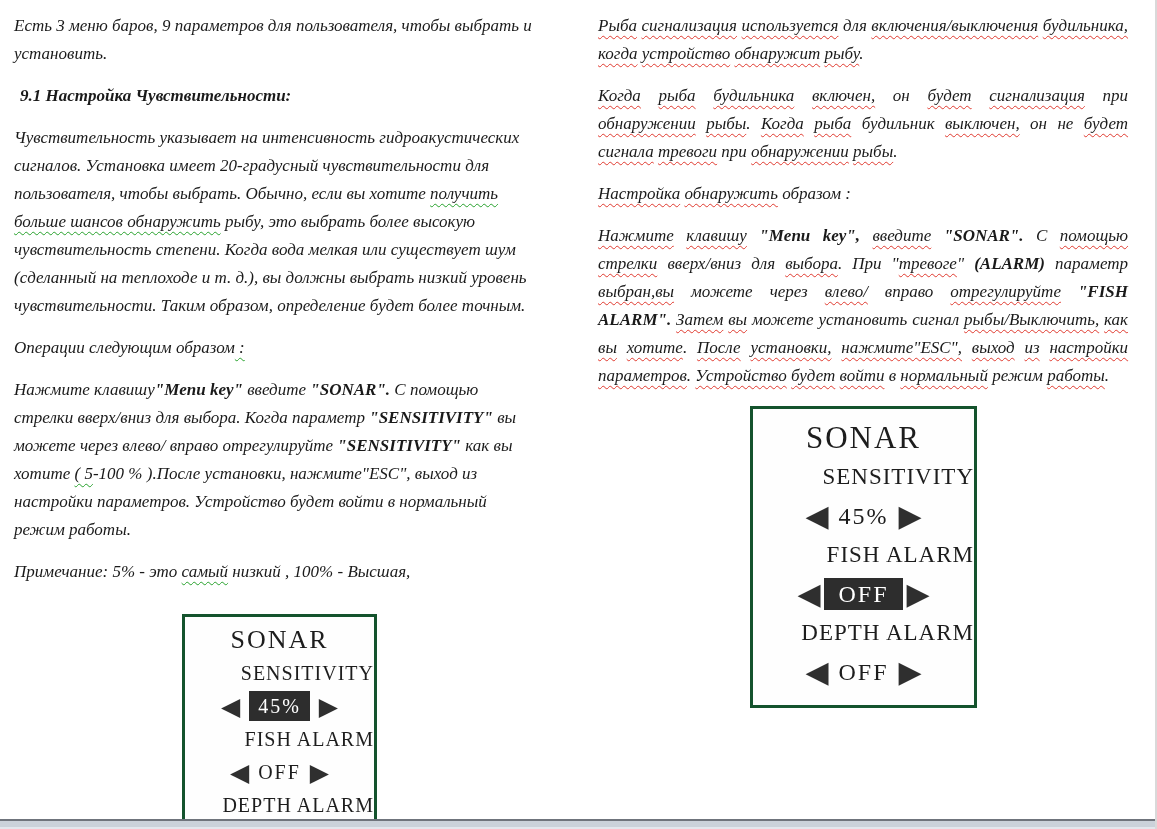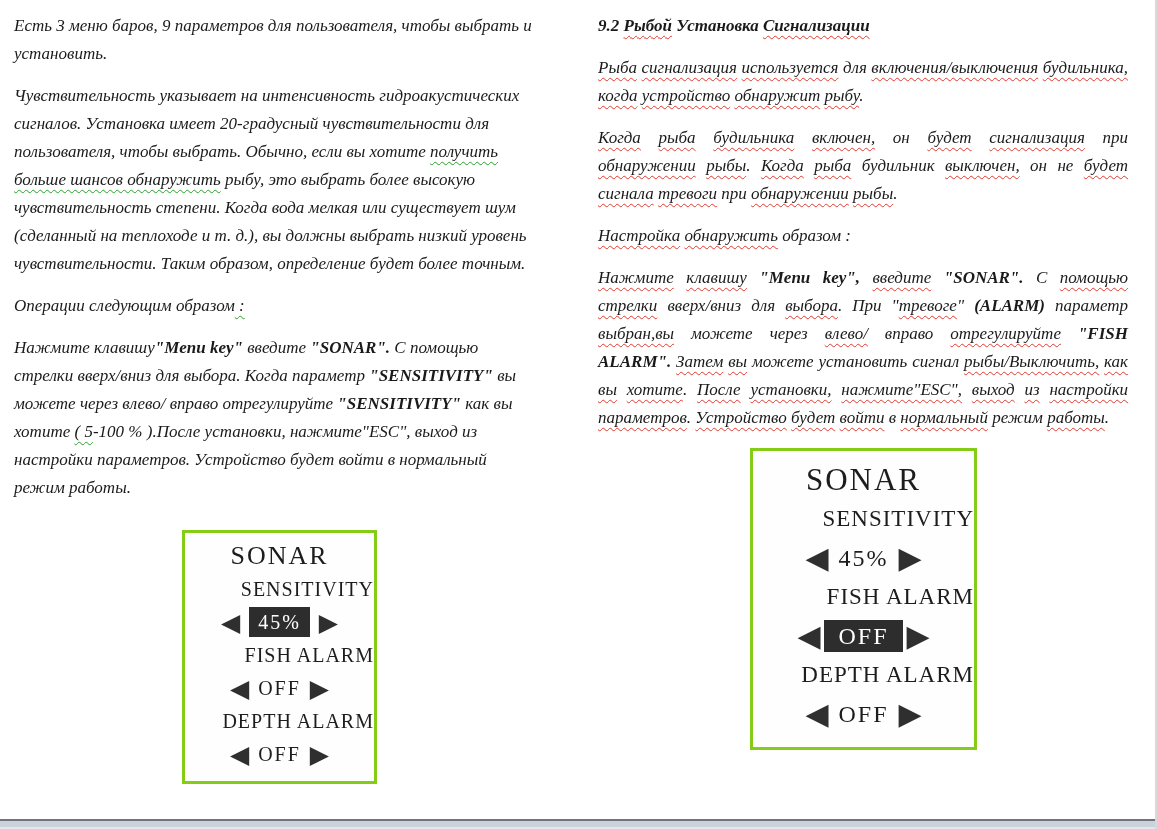--- a/index.html
+++ b/index.html
@@ -15,21 +15,21 @@
   .col.right{width:530px;}
   p{margin:0 0 14px 0;font-style:italic;}
   .heading{font-weight:bold;}
   .heading.indent{margin-left:6px;}
   .j{text-align:justify;}
   .b{font-weight:bold;}
   .sq-red{text-decoration:underline wavy #e03a2f;text-decoration-thickness:1px;text-underline-offset:4px;text-decoration-skip-ink:none;}
   .sq-green{text-decoration:underline wavy #27a12c;text-decoration-thickness:1px;text-underline-offset:4px;text-decoration-skip-ink:none;}
 
   
-  .dg{border:3px solid #84cc16;background:#fefefe;text-align:center;color:#1d1d1d;box-sizing:border-box;}
+  .dg{border:3px solid #14532d;background:#fefefe;text-align:center;color:#1d1d1d;box-sizing:border-box;}
   .dg .dtitle{letter-spacing:2px;}
   .dg .dlabel{letter-spacing:1px;white-space:nowrap;text-align:right;}
   .dg .dvalrow{display:flex;justify-content:center;align-items:center;}
   .dg .arrow{line-height:1;color:#2f2f2f;}
   .dg .dval{letter-spacing:2px;}
   .dg .dval.hl{background:#2d2d2d;color:#ffffff;}
 
   .dg-left{width:195px;margin:28px 0 0 168px;padding:5px 0 9px;}
   .dg-left .dtitle{font-size:26px;line-height:36px;}
   .dg-left .dlabel{font-size:20px;line-height:30px;}
@@ -51,23 +51,25 @@
     background:linear-gradient(#6f747c 0,#6f747c 2px,#cbd2da 2px,#cbd2da 8px,#e3e7ed 8px,#e3e7ed 10px);
   }
   .right-edge{position:absolute;top:0;right:0;width:2px;height:829px;background:#d9d9d9;}
 </style>
 </head>
 <body>
 
 <div class="page">
   <div class="col left" id="col-left">
       <p class="para"><span>Есть 3 меню баров, 9 параметров для пользователя, чтобы выбрать и установить.</span></p>
+      <p class="heading indent"><span class="b">9.1 Настройка Чувствительности:</span></p>
       <p class="para"><span>Чувствительность указывает на интенсивность гидроакустических сигналов. Установка имеет 20-градусный чувствительности для пользователя, чтобы выбрать. Обычно, если вы хотите </span><span class="sq-green">получить больше шансов обнаружить</span><span> рыбу, это выбрать более высокую чувствительность степени. Когда вода мелкая или существует шум (сделанный на теплоходе и т. д.), вы должны выбрать низкий уровень чувствительности. Таким образом, определение будет более точным.</span></p>
       <p class="para"><span>Операции следующим образом</span><span class="sq-green"> :</span></p>
       <p class="para"><span>Нажмите клавишу</span><span class="b">"Menu key"</span><span>  введите </span><span class="b">"SONAR".</span><span>  С помощью стрелки вверх/вниз для выбора. Когда параметр </span><span class="b">"SENSITIVITY"</span><span> вы можете через влево/ вправо отрегулируйте </span><span class="b">"SENSITIVITY"</span><span> как вы хотите </span><span class="sq-green">( 5</span><span>-100 % ).После установки, нажмите"ESC", выход из настройки параметров. Устройство будет войти в нормальный режим работы.</span></p>
+      <p class="para"><span>Примечание: 5% - это </span><span class="sq-green">самый</span><span> низкий , 100% - Высшая,</span></p>
       <div class="dg dg-left">
         <div class="dtitle">SONAR</div>
         <div class="dlabel">SENSITIVITY</div>
         <div class="dvalrow">
           <span class="arrow">◀</span>
           <span class="dval hl">45%</span>
           <span class="arrow">▶</span>
         </div>
         <div class="dlabel">FISH ALARM</div>
         <div class="dvalrow">
@@ -77,21 +79,20 @@
         </div>
         <div class="dlabel">DEPTH ALARM</div>
         <div class="dvalrow">
           <span class="arrow">◀</span>
           <span class="dval">OFF</span>
           <span class="arrow">▶</span>
         </div>
       </div>
     </div>
   <div class="col right" id="col-right">
-      <p class="heading"><span class="b">9.2 </span><span class="b sq-red">Рыбой</span><span class="b"> Установка </span><span class="b sq-red">Сигнализации</span></p>
       <p class="para j"><span class="sq-red">Рыба</span><span> </span><span class="sq-red">сигнализация</span><span> </span><span class="sq-red">используется</span><span> для </span><span class="sq-red">включения/выключения</span><span> </span><span class="sq-red">будильника,</span><span> </span><span class="sq-red">когда</span><span> </span><span class="sq-red">устройство</span><span> </span><span class="sq-red">обнаружит</span><span> </span><span class="sq-red">рыбу</span><span>.</span></p>
       <p class="para j"><span class="sq-red">Когда</span><span> </span><span class="sq-red">рыба</span><span> </span><span class="sq-red">будильника</span><span> </span><span class="sq-red">включен,</span><span> он </span><span class="sq-red">будет</span><span> </span><span class="sq-red">сигнализация</span><span> при </span><span class="sq-red">обнаружении</span><span> </span><span class="sq-red">рыбы</span><span>. </span><span class="sq-red">Когда</span><span> </span><span class="sq-red">рыба</span><span> будильник </span><span class="sq-red">выключен,</span><span> он не </span><span class="sq-red">будет</span><span> </span><span class="sq-red">сигнала</span><span> </span><span class="sq-red">тревоги</span><span> при </span><span class="sq-red">обнаружении</span><span> </span><span class="sq-red">рыбы</span><span>.</span></p>
       <p class="para"><span class="sq-red">Настройка</span><span> </span><span class="sq-red">обнаружить</span><span> образом :</span></p>
       <p class="para j"><span class="sq-red">Нажмите</span><span> </span><span class="sq-red">клавишу</span><span> </span><span class="b">"Menu key",</span><span> </span><span class="sq-red">введите</span><span> </span><span class="b">"SONAR".</span><span>  С </span><span class="sq-red">помощью</span><span> </span><span class="sq-red">стрелки</span><span> вверх/вниз для </span><span class="sq-red">выбора</span><span>. При "</span><span class="sq-red">тревоге</span><span>" </span><span class="b">(ALARM)</span><span> параметр </span><span class="sq-red">выбран,вы</span><span> можете через </span><span class="sq-red">влево/</span><span> вправо </span><span class="sq-red">отрегулируйте</span><span> </span><span class="b">"FISH ALARM".</span><span> </span><span class="sq-red">Затем</span><span> </span><span class="sq-red">вы</span><span> можете установить сигнал </span><span class="sq-red">рыбы/Выключить,</span><span> </span><span class="sq-red">как</span><span> </span><span class="sq-red">вы</span><span> </span><span class="sq-red">хотите</span><span>. </span><span class="sq-red">После</span><span> </span><span class="sq-red">установки,</span><span> </span><span class="sq-red">нажмите"ESC",</span><span> </span><span class="sq-red">выход</span><span> </span><span class="sq-red">из</span><span> </span><span class="sq-red">настройки</span><span> </span><span class="sq-red">параметров</span><span>. </span><span class="sq-red">Устройство</span><span> </span><span class="sq-red">будет</span><span> </span><span class="sq-red">войти</span><span> в </span><span class="sq-red">нормальный</span><span> режим </span><span class="sq-red">работы</span><span>.</span></p>
       <div class="dg dg-right">
         <div class="dtitle">SONAR</div>
         <div class="dlabel">SENSITIVITY</div>
         <div class="dvalrow">
           <span class="arrow">◀</span>
           <span class="dval">45%</span>

